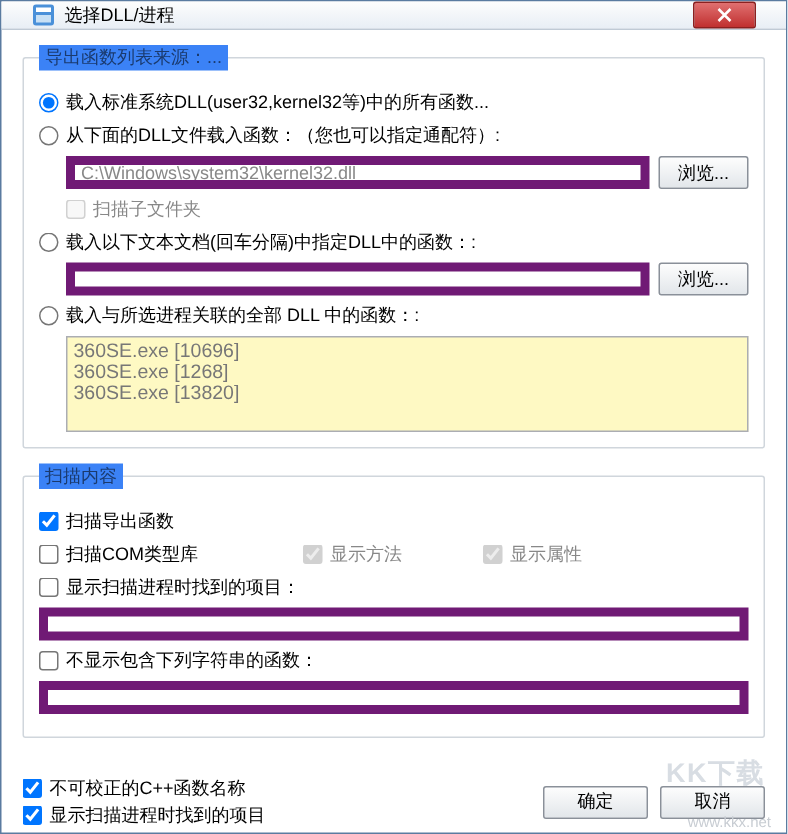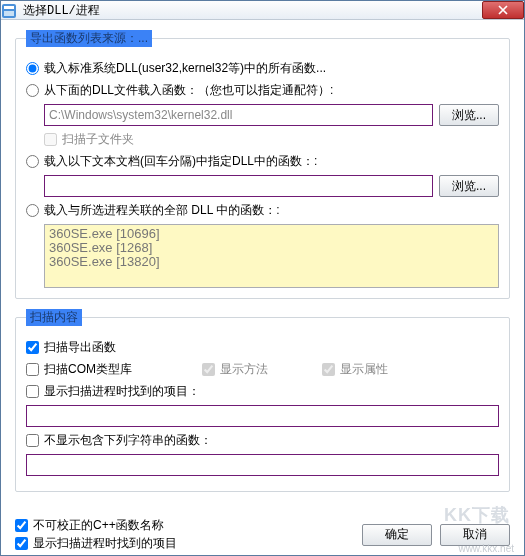--- a/index.html
+++ b/index.html
@@ -1,31 +1,31 @@
 <!DOCTYPE html>
 <html><head>
 <meta charset="utf-8">
 <style>
 * { box-sizing: border-box; margin: 0; padding: 0; }
 body { font-family: "Microsoft YaHei", "SimSun", Tahoma, sans-serif; font-size: 12px; background: #fff; }
 .window { width: 525px; height: 556px; border: 1px solid #5a7ba0; background: #fff; display: flex; flex-direction: column; position: relative; }
-.titlebar { height: 28px; background: linear-gradient(#fdfdfd, #e8eef5); border-bottom: 1px solid #c0cad5; display: flex; align-items: flex-end; padding: 0 0; font-family: Liberation Mono, monospace; }
+.titlebar { height: 28px; background: linear-gradient(#fdfdfd, #e8eef5); border-bottom: 1px solid #c0cad5; display: flex; align-items: center; padding: 0 20px; }
 .titlebar-icon { width: 16px; height: 16px; margin-right: 6px; }
 .titlebar-icon svg { width: 16px; height: 16px; }
 .titlebar-text { flex: 1; color: #000; }
 .close-btn { width: 42px; height: 18px; background: linear-gradient(#e07070, #c03030); border: 1px solid #8b2020; border-radius: 2px; display: flex; align-items: center; justify-content: center; cursor: default; }
 .close-btn svg { width: 10px; height: 10px; }
 .body { flex: 1; padding: 10px 14px 8px 14px; display: flex; flex-direction: column; }
 .fieldset { border: 1px solid #d0d6dc; padding: 8px 10px 10px 10px; margin-bottom: 10px; border-radius: 2px; }
 .legend { background: #3b82f6; padding: 0 4px; color: #1a3a6e; }
 .row { display: flex; align-items: center; margin: 5px 0; }
 .radio, .checkbox { margin-right: 5px; }
 .label { color: #000; }
 .label.disabled { color: #888; }
-input[type="text"] { height: 22px; border: 1px solid #701a75; padding: 0 4px; font-size: 12px; background: #fff; }
+input[type="text"] { height: 22px; border: 6px solid #701a75; padding: 0 4px; font-size: 12px; background: #fff; }
 input[type="text"]:disabled { background: #fff; color: #888; }
 .btn { height: 22px; padding: 0 12px; border: 1px solid #8a9099; background: linear-gradient(#fdfdfd, #e2e6ea); border-radius: 2px; font-size: 12px; cursor: default; }
 .listbox { width: 100%; height: 64px; border: 1px solid #abadb3; background: #fef9c3; overflow-y: scroll; font-size: 13px; color: #777; padding: 2px 4px; }
 .list-item { line-height: 14px; white-space: nowrap; }
 .path-row { display: flex; gap: 6px; margin: 4px 0; }
 .path-row input { flex: 1; }
 .full-input { width: 100%; }
 .indent { margin-left: 18px; }
 .spacer { flex: 1; }
 .bottom-bar { display: flex; align-items: center; padding: 6px 14px 10px 14px; gap: 8px; }

